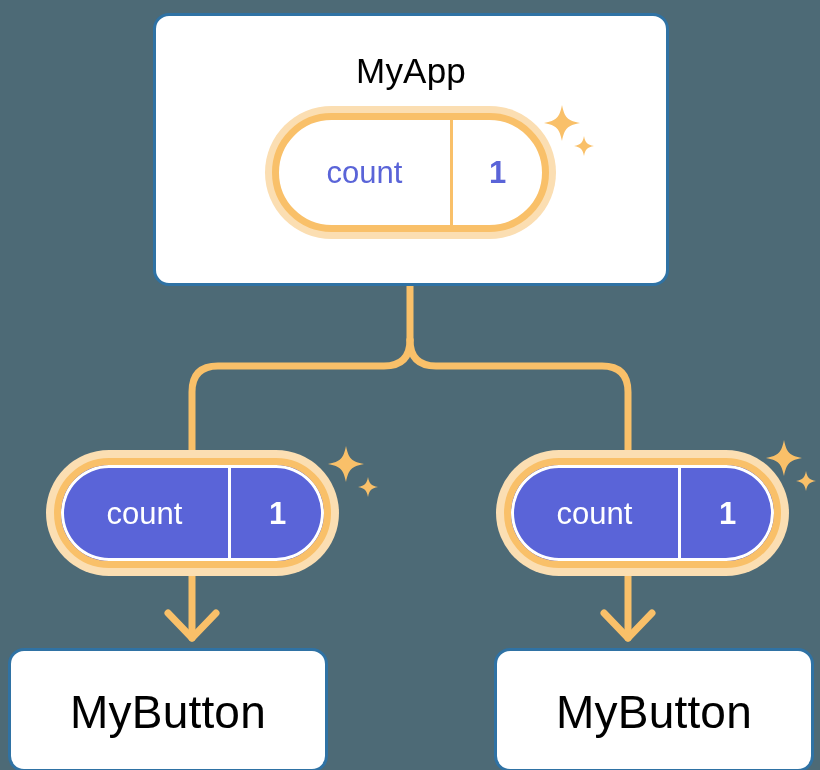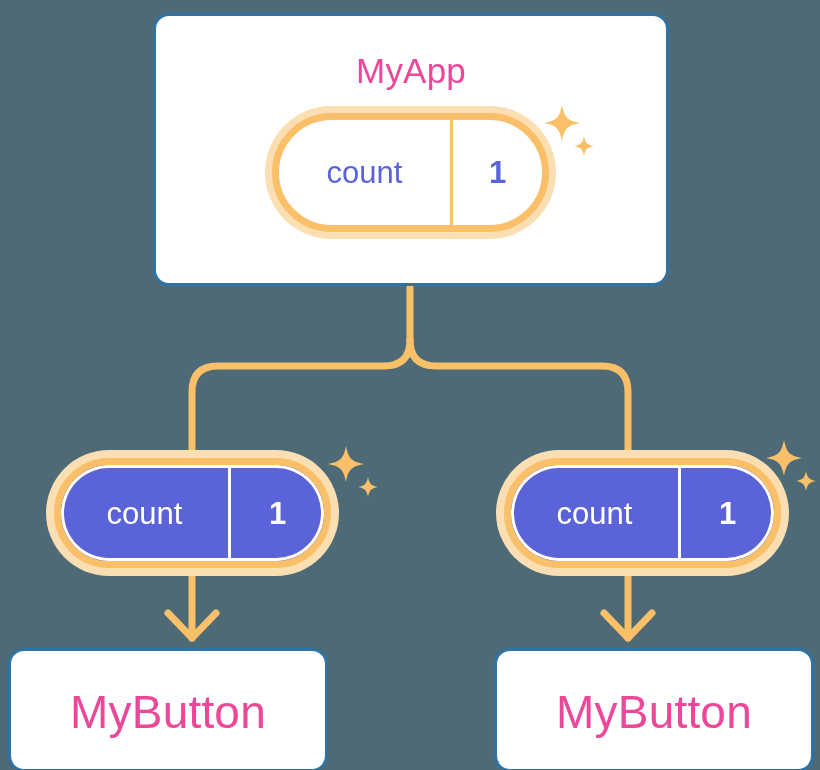--- a/index.html
+++ b/index.html
@@ -29,21 +29,21 @@
 
   
   .card {
     position: absolute;
     background: #ffffff;
     border: 3px solid #2f72a4;
     border-radius: 16px;
     box-sizing: border-box;
   }
   .card-title {
-    color: #ec4899;
+    color: #000000;
     font-size: 35px;
     font-weight: 400;
     text-align: center;
     letter-spacing: 0.2px;
     line-height: 1;
   }
 
   #app-card {
     left: 153px;
     top: 13px;

